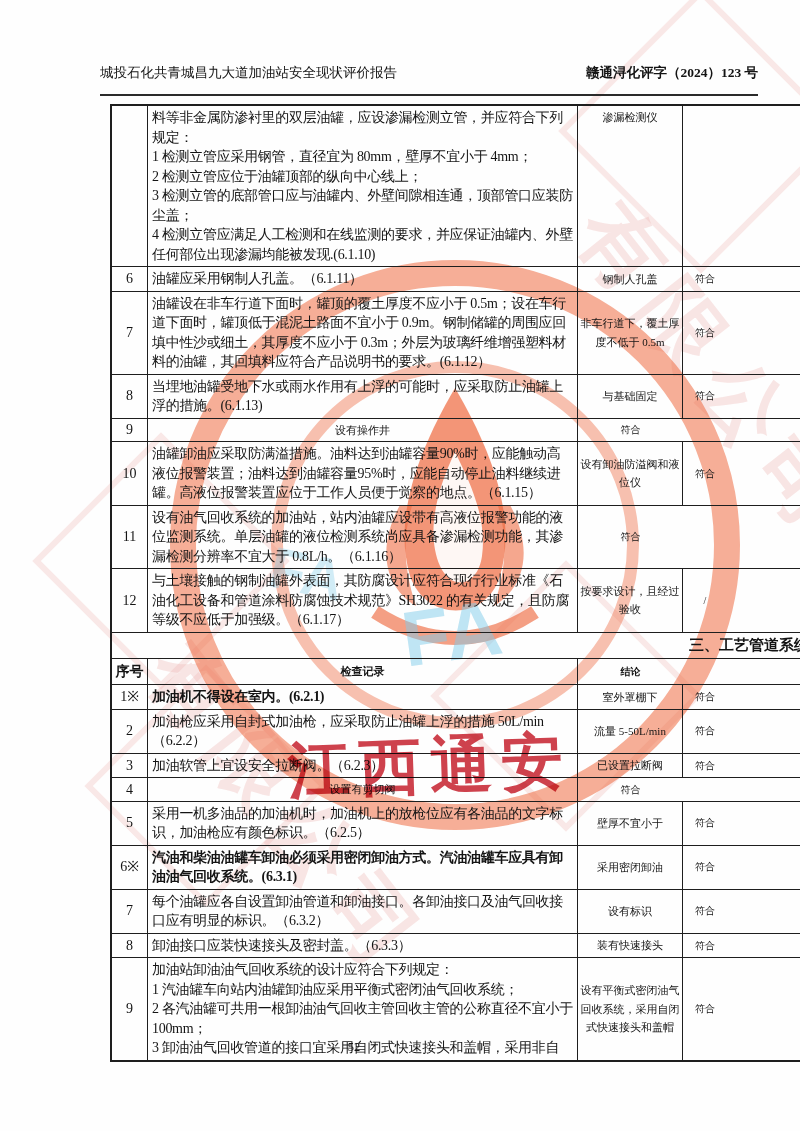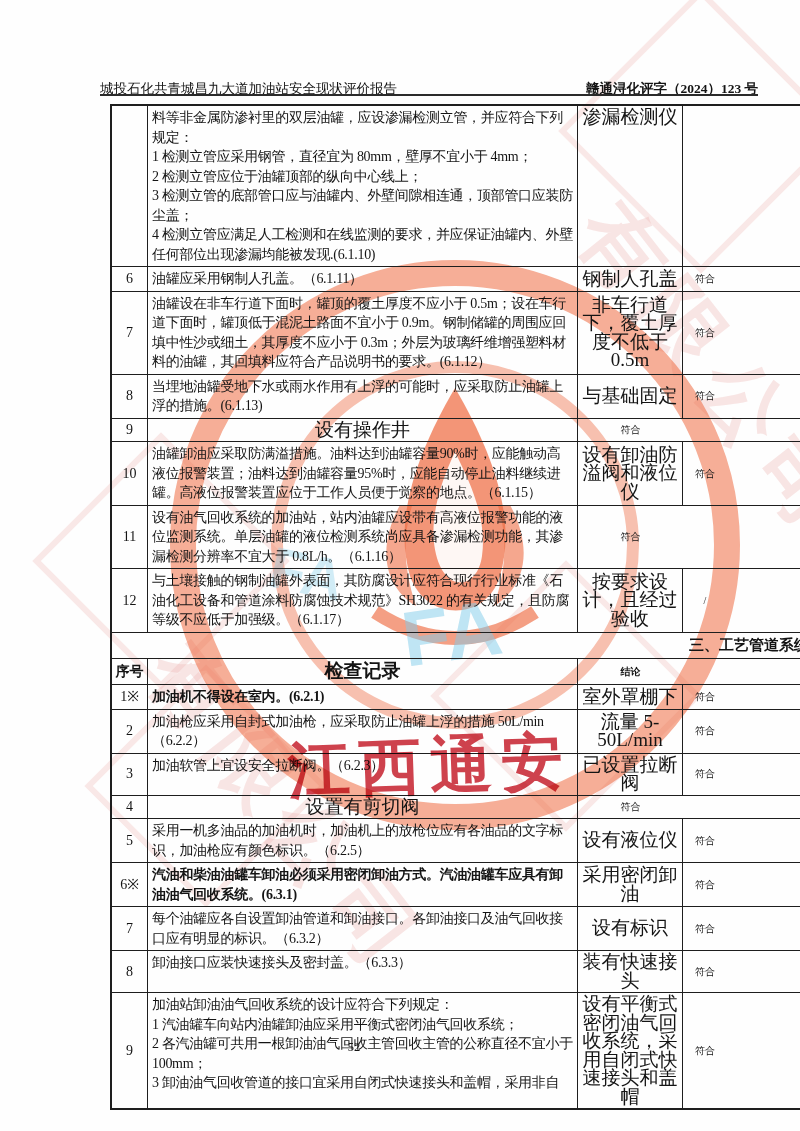--- a/index.html
+++ b/index.html
@@ -1,36 +1,36 @@
 <!DOCTYPE html>
 <html><head>
 <meta charset="utf-8">
 <style>
   html,body{margin:0;padding:0;background:#9a9a9a;}
   .page{position:relative;width:800px;height:1131px;background:#fefefe;margin:0 auto;
         font-family:"Liberation Serif","DejaVu Serif",serif;color:#141414;overflow:hidden;}
 
   
-  .hdr{position:absolute;top:80px;left:100px;width:658px;display:flex;
+  .hdr{position:absolute;top:64px;left:100px;width:658px;display:flex;
        justify-content:space-between;font-size:13.5px;line-height:18px;z-index:6;}
   .hdr-right{font-weight:bold;}
   .hdr-rule{position:absolute;top:94px;left:100px;width:658px;height:0;
             border-top:2px solid #2a2a2a;z-index:6;}
 
   
   .tbl{position:absolute;left:110px;top:104px;width:718px;border:2px solid #1e1e1e;
        box-sizing:border-box;z-index:3;background:transparent;}
   .tr{display:grid;grid-template-columns:36px 430px 105px 44px;border-bottom:1px solid #1e1e1e;}
   .tr:last-child{border-bottom:none;}
   .td{border-right:1px solid #1e1e1e;font-size:14px;line-height:19.5px;box-sizing:border-box;}
   .td:last-child{border-right:none;}
   .td.no{display:flex;align-items:center;justify-content:center;padding:1px 0;}
   .td.content{white-space:pre-line;padding:2px 4px;letter-spacing:-0.3px;}
   .td.record{display:flex;align-items:center;justify-content:center;text-align:center;
-             white-space:pre-line;line-height:18.5px;padding:2px 2px;font-size:19px;}
+             white-space:pre-line;line-height:18.5px;padding:2px 2px;font-size:11px;}
   .td.record.vtop{align-items:flex-start;}
   .td.concl{display:flex;align-items:center;justify-content:center;font-size:10px;}
   .tr.em .td.content{font-weight:bold;}
   .section-title{text-align:right;font-weight:bold;font-size:15px;padding:3px 17px;
                  border-bottom:1px solid #1e1e1e;}
   .tr.head .td{font-weight:bold;display:flex;align-items:center;justify-content:center;
                text-align:right;padding:3px 0;}
 
   
   .pageno{position:absolute;top:1040px;left:0;width:708px;text-align:center;
@@ -163,21 +163,21 @@
       <div class="td concl">符合</div>
     </div>
     <div class="tr">
       <div class="td no">4</div>
       <div class="td record">设置有剪切阀</div>
       <div class="td concl">符合</div>
     </div>
     <div class="tr">
       <div class="td no">5</div>
       <div class="td content">采用一机多油品的加油机时，加油机上的放枪位应有各油品的文字标识，加油枪应有颜色标识。（6.2.5）</div>
-      <div class="td record">设有液位仪</div>
+      <div class="td record">壁厚不宜小于</div>
       <div class="td concl">符合</div>
     </div>
     <div class="tr em">
       <div class="td no">6※</div>
       <div class="td content">汽油和柴油油罐车卸油必须采用密闭卸油方式。汽油油罐车应具有卸油油气回收系统。(6.3.1)</div>
       <div class="td record">采用密闭卸油</div>
       <div class="td concl">符合</div>
     </div>
     <div class="tr">
       <div class="td no">7</div>

